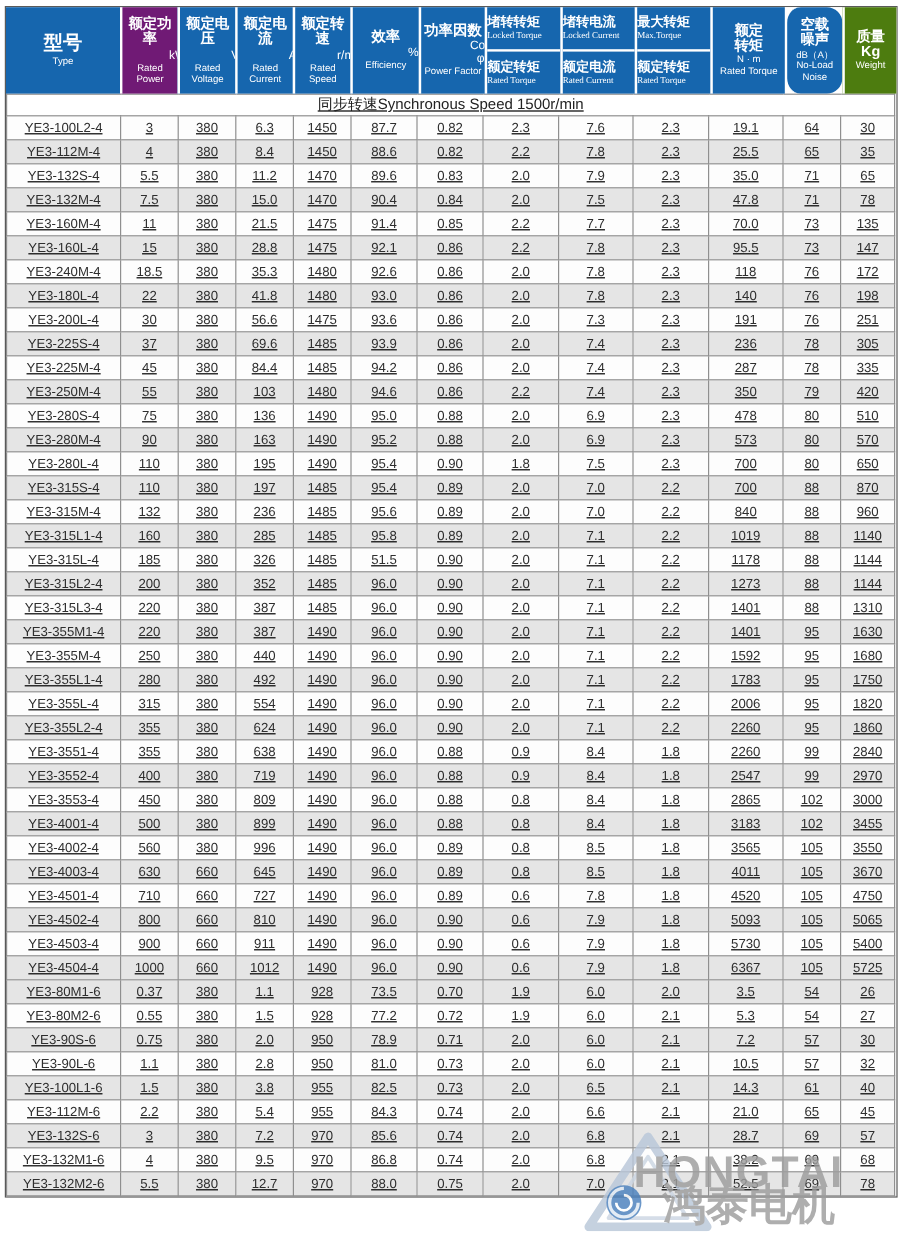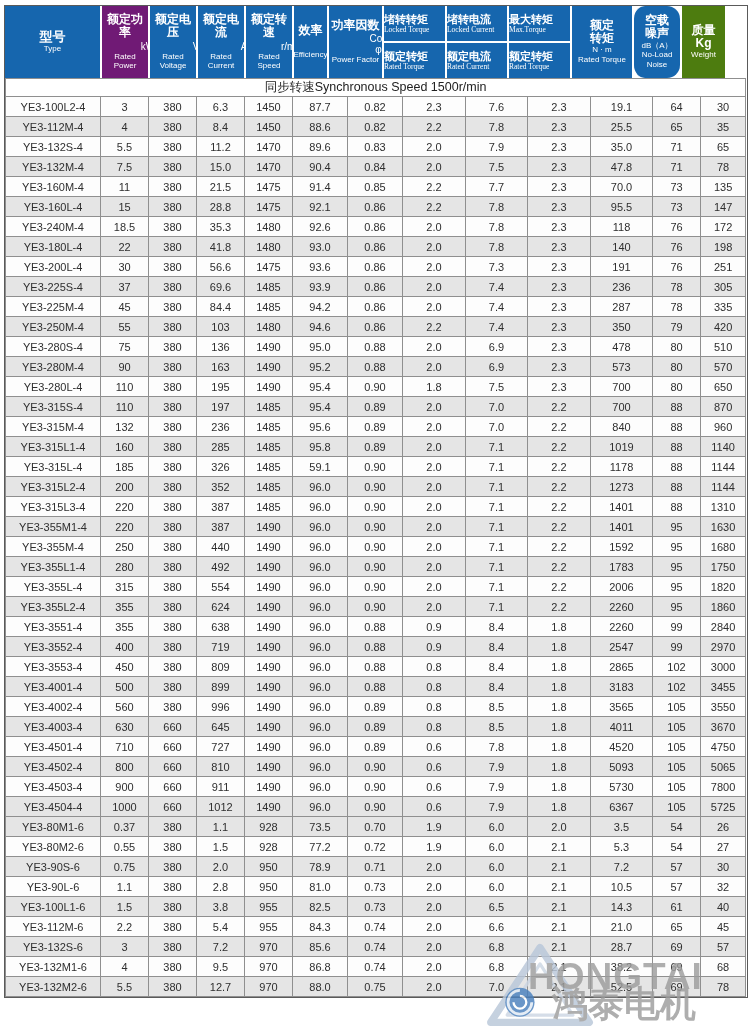--- a/index.html
+++ b/index.html
@@ -14,32 +14,32 @@
   }
   
   .thead{display:flex;height:72px;background:#fff;}
   .hcell{
     box-sizing:border-box;flex:0 0 auto;
     display:flex;flex-direction:column;justify-content:center;align-items:center;
     text-align:center;color:#fff;line-height:1.12;
   }
   .hcell + .hcell{border-left:2px solid #fff;}
   .hcell .zh{font-size:12px;font-weight:bold;}
-  .hcell .zh.big{font-size:13px;font-family:Liberation Serif, serif;}
+  .hcell .zh.big{font-size:16px;font-family:Liberation Serif, serif;}
   .hcell .unit{font-size:10px;margin-top:1px;padding-left:46px;}
   .hcell .en{font-size:8px;margin-top:1px;}
   .hcell.split{justify-content:stretch;align-items:stretch;}
   .hcell.split .half{
     flex:1 1 50%;display:flex;flex-direction:column;justify-content:center;align-items:flex-start;font-family:Liberation Serif, serif;
   }
   .hcell.split .half.top{border-bottom:2px solid #fff;}
   .hcell .zh2{font-size:11px;font-weight:bold;}
   .hcell .en2{font-size:7.5px;margin-top:1px;}
   
-  table.spec{border-collapse:collapse;table-layout:fixed;width:662px;}
+  table.spec{border-collapse:collapse;table-layout:fixed;width:662px;text-decoration:underline;}
   table.spec td{
     border:1px solid #8f8f8f;height:19px;padding:0 1px;
     font-size:11px;color:#2e2e2e;text-align:center;
     white-space:nowrap;overflow:hidden;background:#fdfdfd;
   }
   tr.alt td{background:#e5e5e5;}
   tr.section-row td{background:#ffffff;height:15px;font-size:12.5px;color:#222;}
   
   .watermark{
     position:absolute;left:476px;top:938px;width:268px;height:88px;
@@ -77,21 +77,21 @@
       <div class="hcell" style="width: 48px; background: rgb(22, 102, 174);">
         <div class="zh">额定电流</div>
         <div class="unit">A</div>
         <div class="en">Rated Current</div>
       </div>
       <div class="hcell" style="width: 48px; background: rgb(22, 102, 174);">
         <div class="zh">额定转速</div>
         <div class="unit">r/min</div>
         <div class="en">Rated Speed</div>
       </div>
-      <div class="hcell" style="width: 35px; background: rgb(22, 102, 174);">
+      <div class="hcell" style="width: 57px; background: rgb(22, 102, 174);">
         <div class="zh">效率</div>
         <div class="unit">%</div>
         <div class="en">Efficiency</div>
       </div>
       <div class="hcell" style="width: 55px; background: rgb(22, 102, 174);">
         <div class="zh">功率因数</div>
         <div class="unit">Cos φ</div>
         <div class="en">Power Factor</div>
       </div>
       <div class="hcell split" style="width: 63px; background: rgb(22, 102, 174);">
@@ -432,21 +432,21 @@
           <td>1019</td>
           <td>88</td>
           <td>1140</td>
         </tr>
         <tr>
           <td>YE3-315L-4</td>
           <td>185</td>
           <td>380</td>
           <td>326</td>
           <td>1485</td>
-          <td>59.1</td>
+          <td>51.5</td>
           <td>0.90</td>
           <td>2.0</td>
           <td>7.1</td>
           <td>2.2</td>
           <td>1178</td>
           <td>88</td>
           <td>1144</td>
         </tr>
         <tr class="alt">
           <td>YE3-315L2-4</td>
@@ -679,21 +679,21 @@
           <td>660</td>
           <td>911</td>
           <td>1490</td>
           <td>96.0</td>
           <td>0.90</td>
           <td>0.6</td>
           <td>7.9</td>
           <td>1.8</td>
           <td>5730</td>
           <td>105</td>
-          <td>7800</td>
+          <td>5400</td>
         </tr>
         <tr class="alt">
           <td>YE3-4504-4</td>
           <td>1000</td>
           <td>660</td>
           <td>1012</td>
           <td>1490</td>
           <td>96.0</td>
           <td>0.90</td>
           <td>0.6</td>

